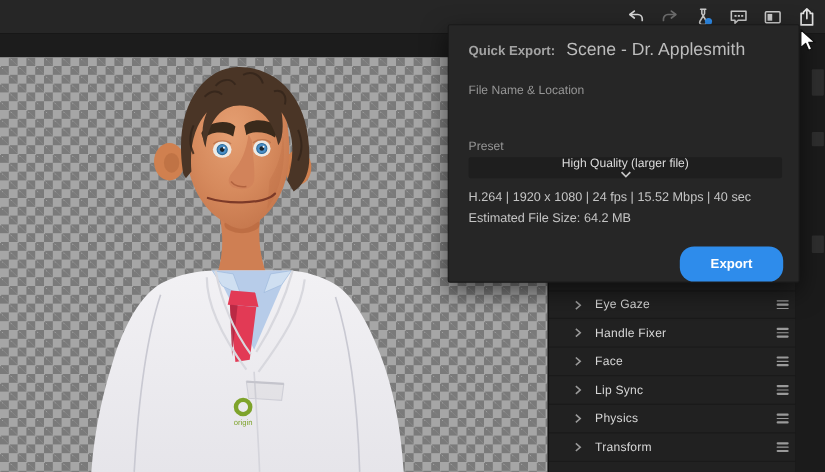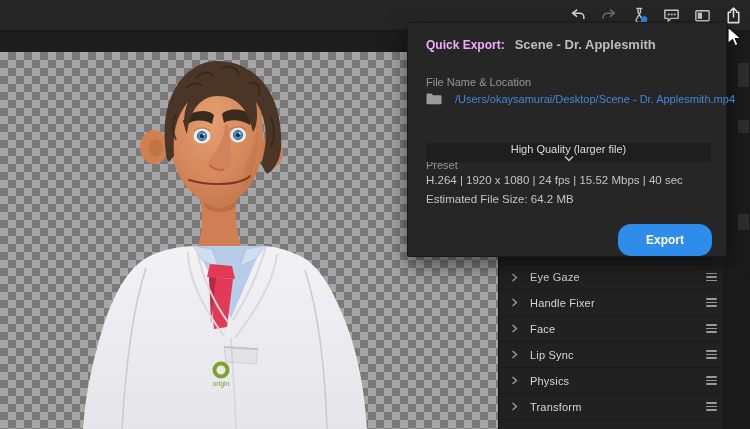--- a/index.html
+++ b/index.html
@@ -23,35 +23,35 @@
   .scene svg{position:absolute;left:0;top:0;}
 
   
   .right-bg{position:absolute;left:498px;top:30px;width:252px;height:399px;background:#202020;z-index:1;}
   .right-strip{position:absolute;left:722px;top:30px;width:28px;height:399px;background:#1b1b1b;
                border-left:1px solid #141414;z-index:1;}
   .strip-block{position:absolute;left:15px;width:11px;background:#2e2e2e;border-radius:1px;}
 
   .props{position:absolute;left:498px;top:257px;width:224px;height:172px;background:#212121;
          border-left:1px solid #121212;z-index:2;}
-  .prop-row{position:relative;height:26px;display:flex;align-items:center;padding:0 6px 0 12px;
+  .prop-row{position:relative;height:26px;display:flex;align-items:center;padding:0 6px 0 23px;
             border-bottom:1px solid #1a1a1a;box-sizing:border-box;cursor:default;}
   .prop-row:first-child{margin-top:7px;border-top:1px solid #1a1a1a;}
   .prop-label{color:#d6d6d6;font-size:11px;margin-left:12px;letter-spacing:.2px;}
   .prop-spacer{flex:1;}
   .menu-icon{width:11px;display:flex;flex-direction:column;gap:2px;}
   .menu-icon i{display:block;height:1.5px;background:#9a9a9a;border-radius:1px;}
 
   
   .popup{position:absolute;left:407px;top:22px;width:320px;height:235px;background:#262626;
          border:1px solid #1a1a1a;border-radius:2px;box-sizing:border-box;z-index:5;
          box-shadow:0 8px 22px rgba(0,0,0,.55);}
   .qe-title{position:absolute;left:18px;top:14px;display:flex;align-items:baseline;gap:10px;white-space:nowrap;}
-  .qe-title .t1{color:#f0abfc;font-size:12px;font-weight:bold;}
-  .qe-title .t2{color:#bdbdbd;font-size:13px;font-weight:bold;}
+  .qe-title .t1{color:#a3a3a3;font-size:12px;font-weight:bold;}
+  .qe-title .t2{color:#bdbdbd;font-size:16px;}
   .qe-label{position:absolute;left:18px;color:#969696;font-size:11px;}
   .qe-file-row{position:absolute;left:18px;top:70px;display:flex;align-items:center;gap:13px;}
   .qe-link{color:#4088d9;font-size:11px;white-space:nowrap;cursor:pointer;}
   .qe-dropdown{position:absolute;left:18px;top:120px;width:285px;height:19px;background:#1e1e1e;
                border-radius:2px;display:flex;align-items:center;padding:0 8px;box-sizing:border-box;cursor:pointer;flex-direction:column;}
   .qe-dropdown .val{color:#dcdcdc;font-size:11px;flex:1;white-space:nowrap;}
   .qe-specs{position:absolute;left:18px;color:#c4c4c4;font-size:11.5px;white-space:nowrap;}
   .qe-export{position:absolute;right:14px;top:201px;width:94px;height:32px;border:none;border-radius:13px;
              color:#fff;font-weight:bold;font-size:12px;font-family:"Liberation Sans",sans-serif;cursor:pointer;}
 
@@ -277,28 +277,22 @@
     </div>
   </div>
 
   <div class="popup">
     <div class="qe-title">
       <span class="t1">Quick Export:</span>
       <span class="t2">Scene - Dr. Applesmith</span>
     </div>
 
     <div class="qe-label" style="top:53px;">File Name &amp; Location</div>
-    <div class="qe-file-row">
-      <svg width="16" height="12" viewBox="0 0 16 12">
-          <path d="M0.5 1.5 a1 1 0 0 1 1-1 h4 l1.5 1.8 h7.5 a1 1 0 0 1 1 1 v7 a1 1 0 0 1-1 1 h-13 a1 1 0 0 1-1-1 z" fill="#9b9b9b"></path>
-        </svg>
-      <span class="qe-link">/Users/okaysamurai/Desktop/Scene - Dr. Applesmith.mp4</span>
-    </div>
-
-    <div class="qe-label" style="top:104px;margin-top:32px;">Preset</div>
+
+    <div class="qe-label" style="top:104px;">Preset</div>
     <div class="qe-dropdown">
       <span class="val">High Quality (larger file)</span>
       <svg width="10" height="7" viewBox="0 0 10 7">
           <path d="M1 1.5 L5 5.5 L9 1.5" fill="none" stroke="#c4c4c4" stroke-width="1.5"></path>
         </svg>
     </div>
 
     <div class="qe-specs" style="top:151px;">H.264 | 1920 x 1080 | 24 fps | 15.52 Mbps | 40 sec</div>
     <div class="qe-specs" style="top:170px;">Estimated File Size: 64.2 MB</div>
 

